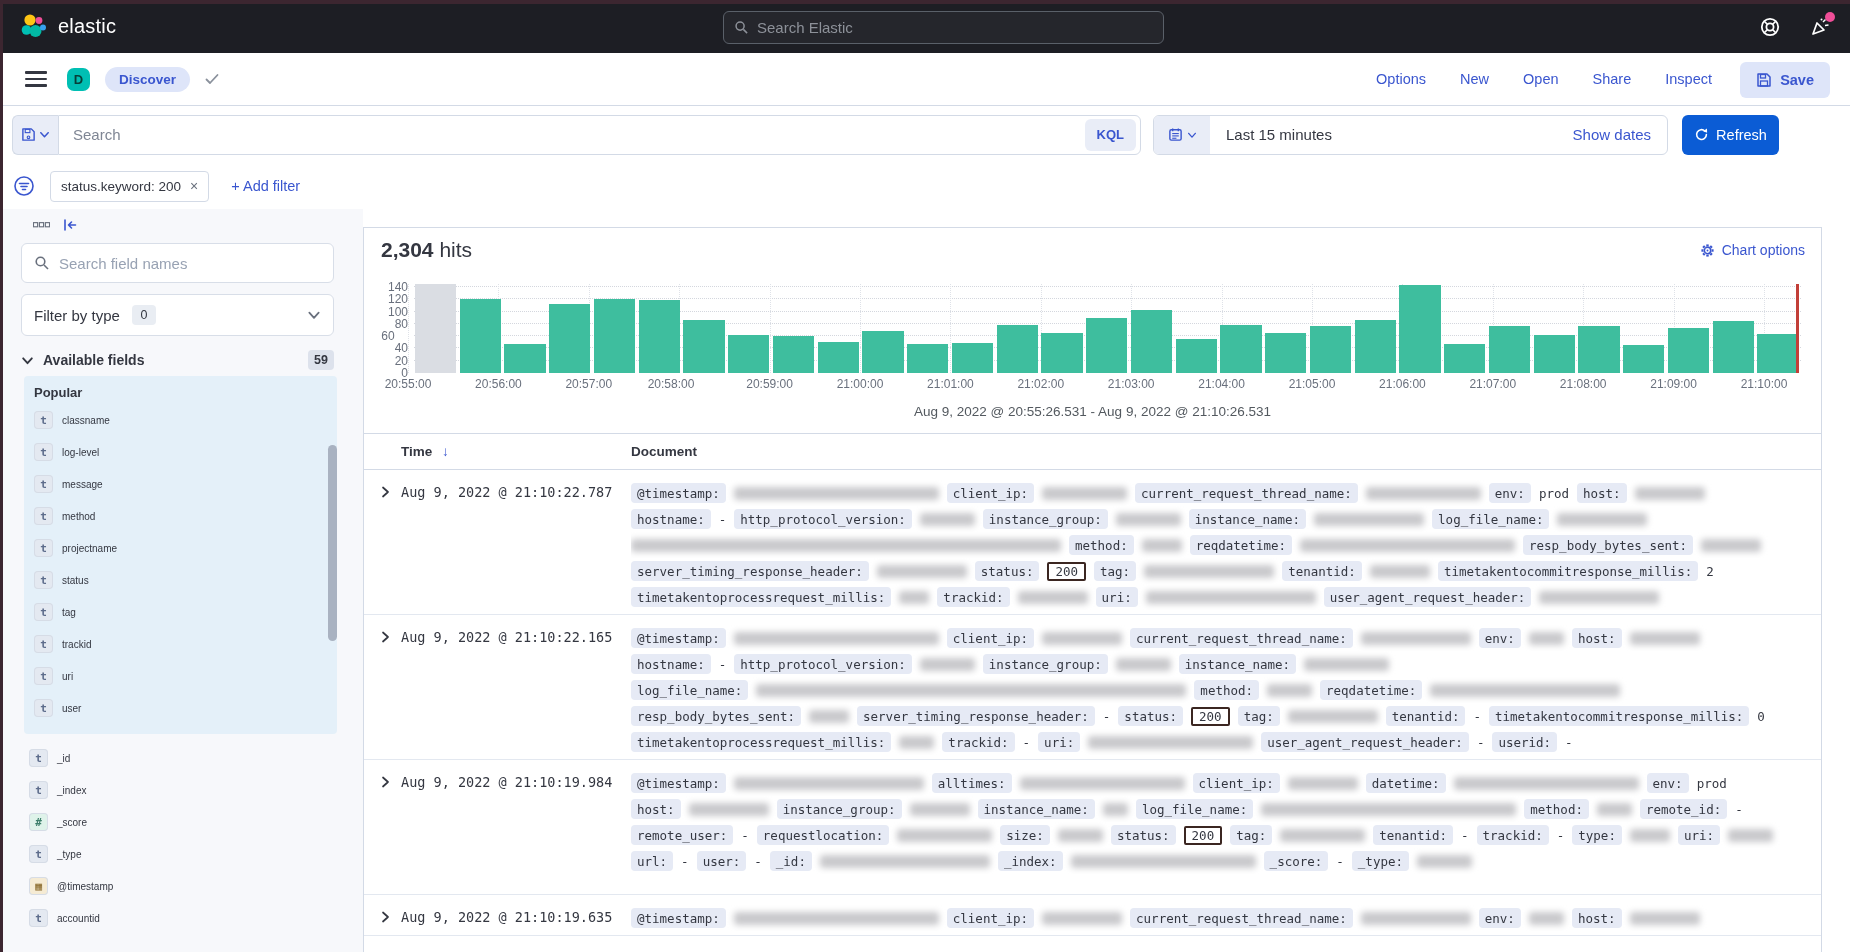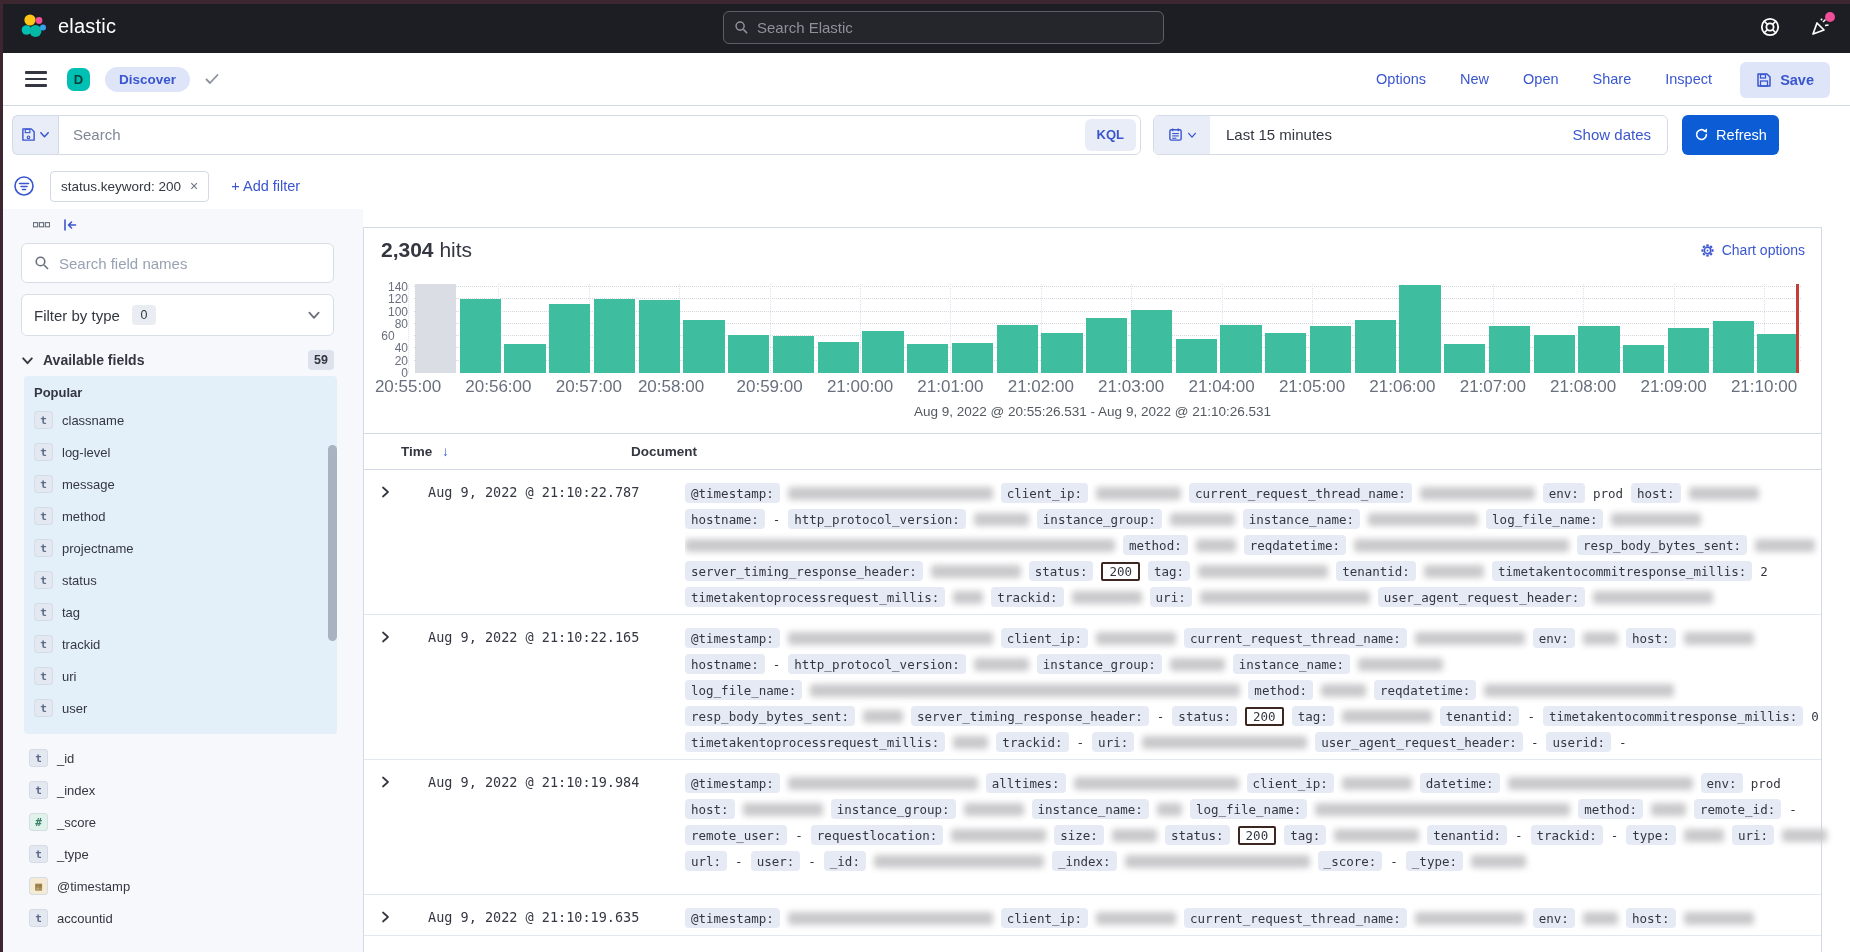--- a/index.html
+++ b/index.html
@@ -88,48 +88,48 @@
   .popular-box { margin:6px 0 0 24px; width:313px; background:#e4f0f9; border-radius:4px; padding:9px 0 10px 8px; }
   .popular-title { font-weight:bold; font-size:13px; margin:0 0 4px 2px; }
   .field-item { height:32px; display:flex; align-items:center; gap:9px; padding-left:8px; cursor:pointer; }
   .popular-box .field-item { padding-left:2px; }
   .field-list { margin:8px 0 0 21px; width:313px; }
   .ficon { width:19px; height:18px; border-radius:4px; background:#e4e9f1; box-shadow:0 0 0 1px #d6dce6 inset;
     display:flex; align-items:center; justify-content:center; font-size:11px; font-weight:bold; color:#5e6d8c;
     font-family:"DejaVu Sans Mono", monospace; }
   .ficon.num { background:#dff3ea; color:#3d7f6b; }
   .ficon.date { background:#f5ebd4; color:#8a6a2c; }
-  .fname { font-size:13px; color:#343741; }
+  .fname { font-size:10px; color:#343741; }
   .side-scroll { position:absolute; left:328px; top:236px; width:9px; height:196px; border-radius:5px; background:#a9b2c1; }
 
   
   .main-panel { position:absolute; left:363px; top:227px; width:1459px; bottom:0; background:#fff;
     border:1px solid #d3dae6; border-bottom:none; }
   .panel-head { height:46px; display:flex; align-items:flex-start; justify-content:space-between; padding:10px 16px 0 17px; }
   .hits { font-size:21px; }
   .hits b { font-weight:bold; }
   .chart-options { display:flex; align-items:center; gap:7px; color:#3a56cf; font-size:14px; font-weight:500;
     cursor:pointer; margin-top:4px; }
 
   .chart-area { position:relative; height:159px; }
   .plot { position:absolute; left:50px; top:10px; width:1387px; height:89px; }
   .ylab { position:absolute; width:40px; text-align:right; font-size:12px; color:#69707d; left:-46px; }
   .hgrid { position:absolute; left:0; width:100%; border-top:1px dotted #d4d7de; }
   .vgrid { position:absolute; top:0; height:89px; border-left:1px dotted #dfe2e8; }
   .bar { position:absolute; bottom:0; border-radius:0; }
   .time-marker { position:absolute; width:3px; top:0; height:89px; background:#c23f38; }
   .xlabels { position:absolute; left:50px; top:103px; width:1387px; height:16px; }
-  .xlab { position:absolute; transform:translateX(-50%); font-size:17px; color:#69707d; white-space:nowrap; }
+  .xlab { position:absolute; transform:translateX(-50%); font-size:12px; color:#69707d; white-space:nowrap; }
   .chart-caption { position:absolute; top:130px; width:100%; text-align:center; font-size:13.5px; color:#53595f; }
 
   
   .tbl-header { border-top:1px solid #d3dae6; border-bottom:1px solid #d3dae6; height:37px;
     display:grid; grid-template-columns:37px 230px 1fr; align-items:center; font-weight:bold; font-size:13.5px; }
   .tbl-header .sort { color:#3a56cf; margin-left:6px; font-weight:normal; }
-  .trow { display:grid; grid-template-columns:37px 230px 1fr; border-bottom:1px solid #e3e8f0; padding:10px 0 4px 0;gap:27px; }
+  .trow { display:grid; grid-template-columns:37px 230px 1fr; border-bottom:1px solid #e3e8f0; padding:10px 0 4px 0; }
   .trow .expander { margin-left:13px; margin-top:3px; width:18px; height:18px; background:none; border:none; cursor:pointer; }
   .trow .ttime { font-size:13.5px; padding-top:4px; white-space:nowrap; }
   .doc-line { display:flex; align-items:center; gap:8px; height:26px; overflow:hidden; padding-right:10px; }
   .chip { background:#e6eaf5; border-radius:4px; padding:2.5px 6px; font-size:12.5px; color:#343741;
     font-family:"DejaVu Sans Mono", monospace; white-space:nowrap; }
   .val { font-size:12.5px; font-family:"DejaVu Sans Mono", monospace; color:#343741; white-space:nowrap; }
   .blur { height:13px; border-radius:3px; background:#c9c9cc; filter:blur(3px); flex:none; }
   .hlv { border:2.5px solid #3b2621; background:#fff; border-radius:2px; padding:0 6px; font-size:12.5px;
     font-family:"DejaVu Sans Mono", monospace; }
 

